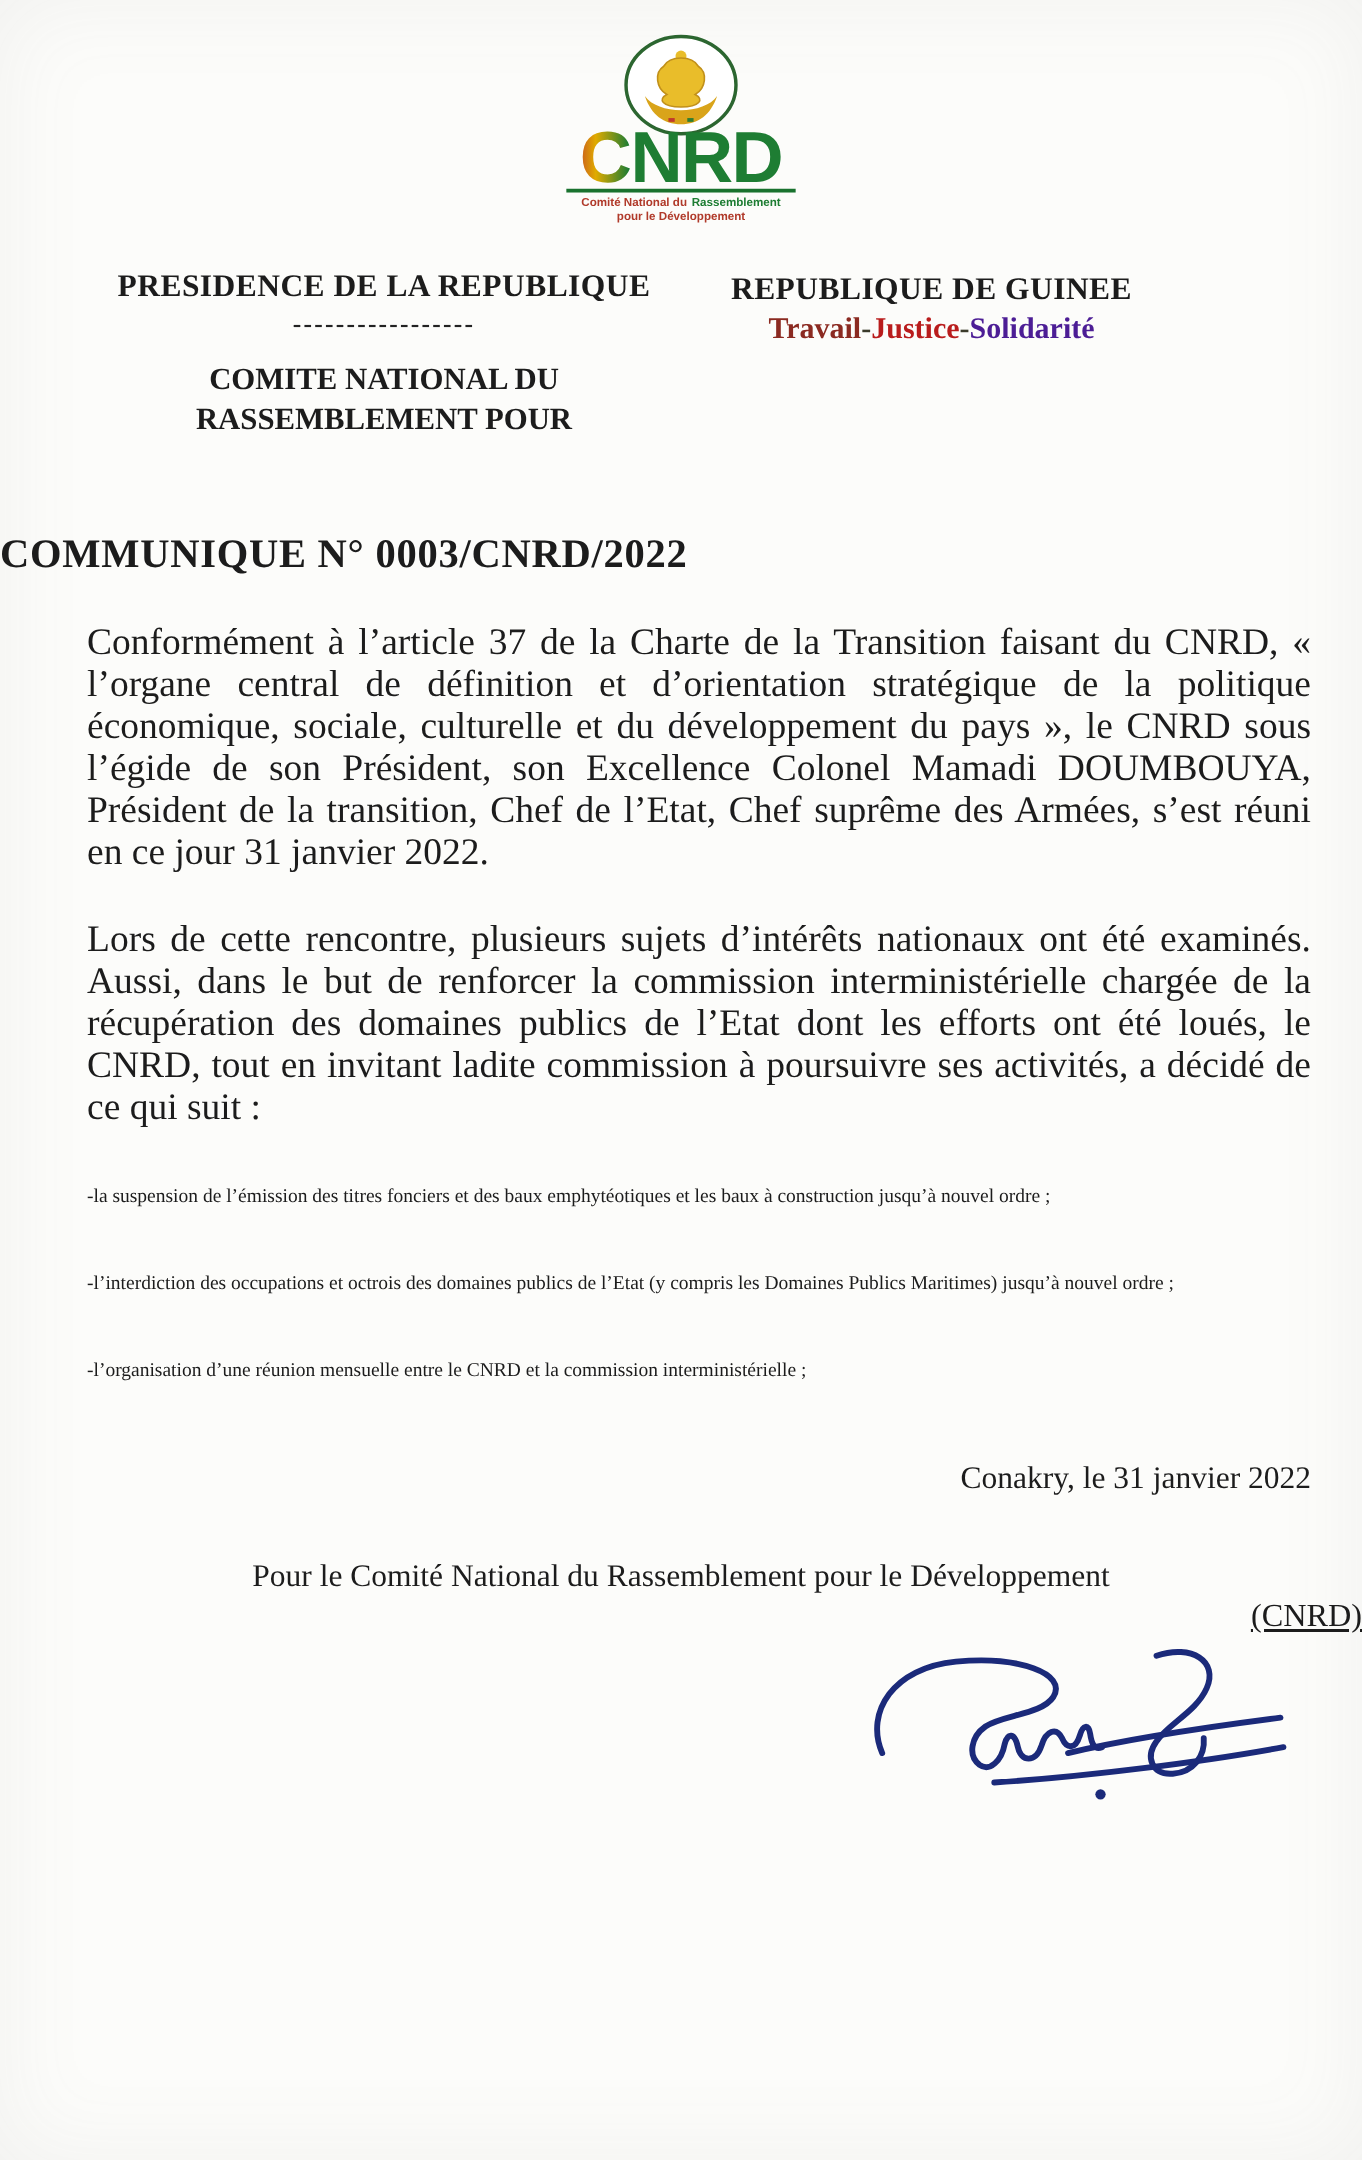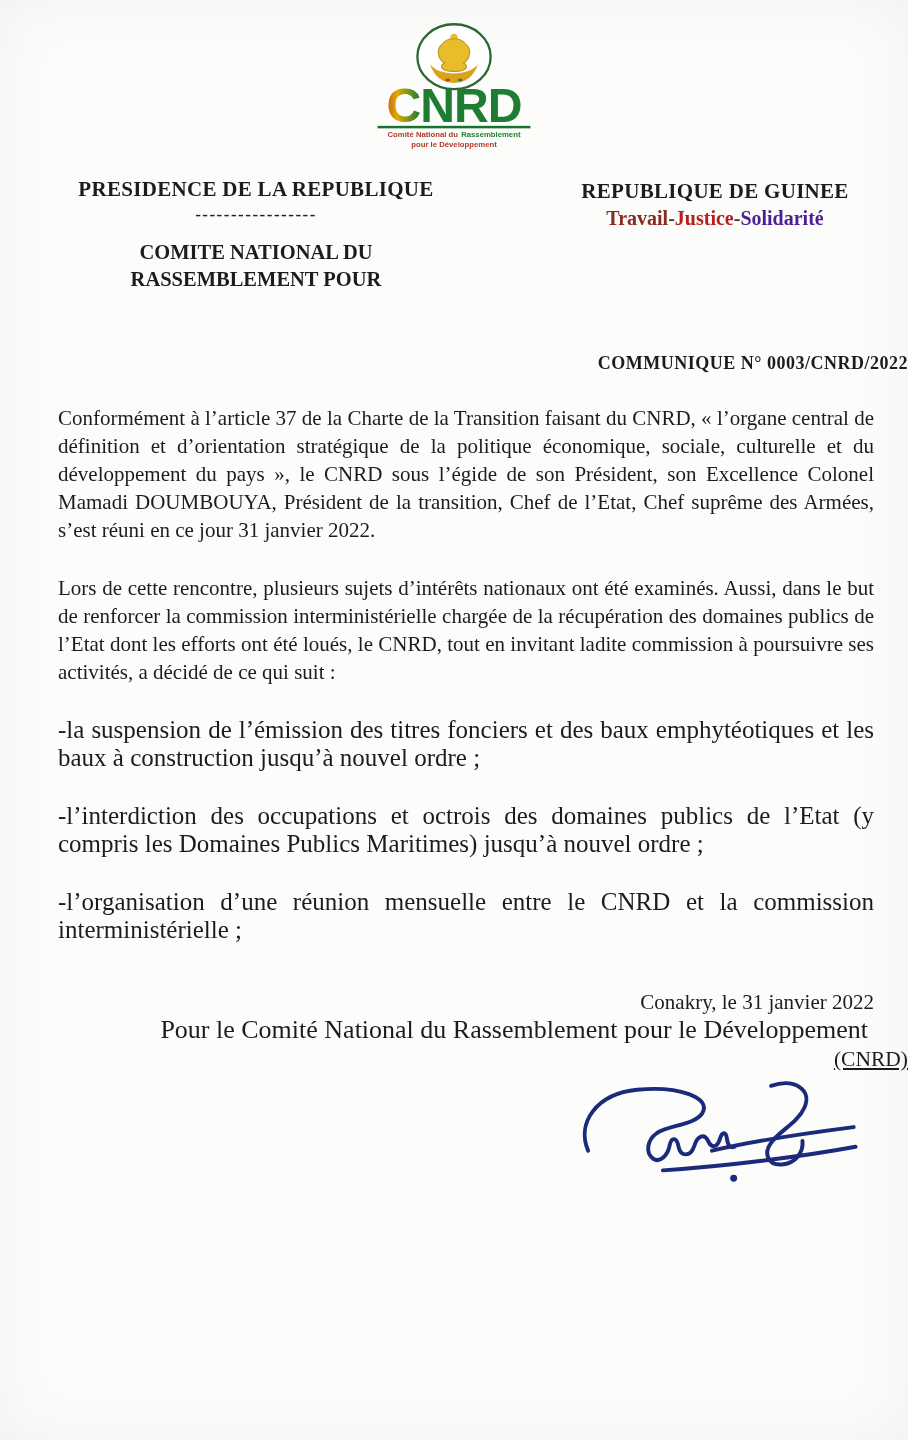--- a/index.html
+++ b/index.html
@@ -11,58 +11,58 @@
     color:#1c1c1c;
     font-family:"Liberation Serif", serif;
     overflow:hidden;
     box-shadow:inset 0 0 60px rgba(120,120,110,0.08);
   }
   
   .logo-wrap{padding-top:21px;text-align:center;}
   .logo-wrap svg{display:inline-block;}
   
   .header-row{
-    display:flex;justify-content:space-between;align-items:flex-start;
+    display:flex;align-items:flex-start;
     margin-top:24px;padding:0 28px 0 56px;
   }
   .header-left{width:400px;text-align:center;}
   .hl-line1{font-size:21px;font-weight:bold;letter-spacing:.3px;}
   .hl-dashes{font-size:17px;font-weight:bold;letter-spacing:1.5px;line-height:1;margin-top:4px;color:#222;}
   .hl-org{margin-top:16px;font-size:20.5px;font-weight:bold;line-height:1.32;}
   .header-right{width:330px;text-align:center;margin-top:2px;}
   .hr-country{font-size:21px;font-weight:bold;letter-spacing:.3px;}
   .motto{font-size:20px;font-weight:bold;margin-top:3px;}
   .motto .m-travail{color:#8b2a21;}
   .motto .m-justice{color:#b91c1c;}
   .motto .m-solidarite{color:#4c1d95;}
   .motto .m-sep{color:#3a3a2a;}
   
   .doc-title{
-    margin:60px 0 0 0;text-align:right;
-    font-size:18px;font-weight:bold;letter-spacing:.5px;
+    margin:60px 0 0 0;text-align:left;
+    font-size:27px;font-weight:bold;letter-spacing:.5px;
   }
   
   .content{padding:0 34px 0 58px;}
   .para{
     margin:30px 0 0 0;
-    font-size:21px;line-height:28px;
+    font-size:25px;line-height:28px;
     text-align:justify;text-justify:inter-word;
   }
   .item{
     margin:30px 0 0 0;
-    font-size:25px;line-height:28px;
+    font-size:13px;line-height:28px;
     text-align:justify;text-justify:inter-word;
   }
   .dateline{
     margin-top:46px;text-align:right;
     font-size:21px;
   }
   .for-line{
-    text-align:right;
-    font-size:26px;padding:0 40px;
+    margin-top:40px;text-align:center;
+    font-size:21px;padding:0 40px;
   }
   .org-abbrev{margin-top:2px;text-align:right;font-size:21.5px;text-decoration:underline;}
   .signatory{
     margin:34px 36px 0 0;text-align:right;
     font-size:21.5px;
   }
   .sig-wrap{text-align:right;margin:2px 44px 0 0;}
 </style>
 </head>
 <body>

